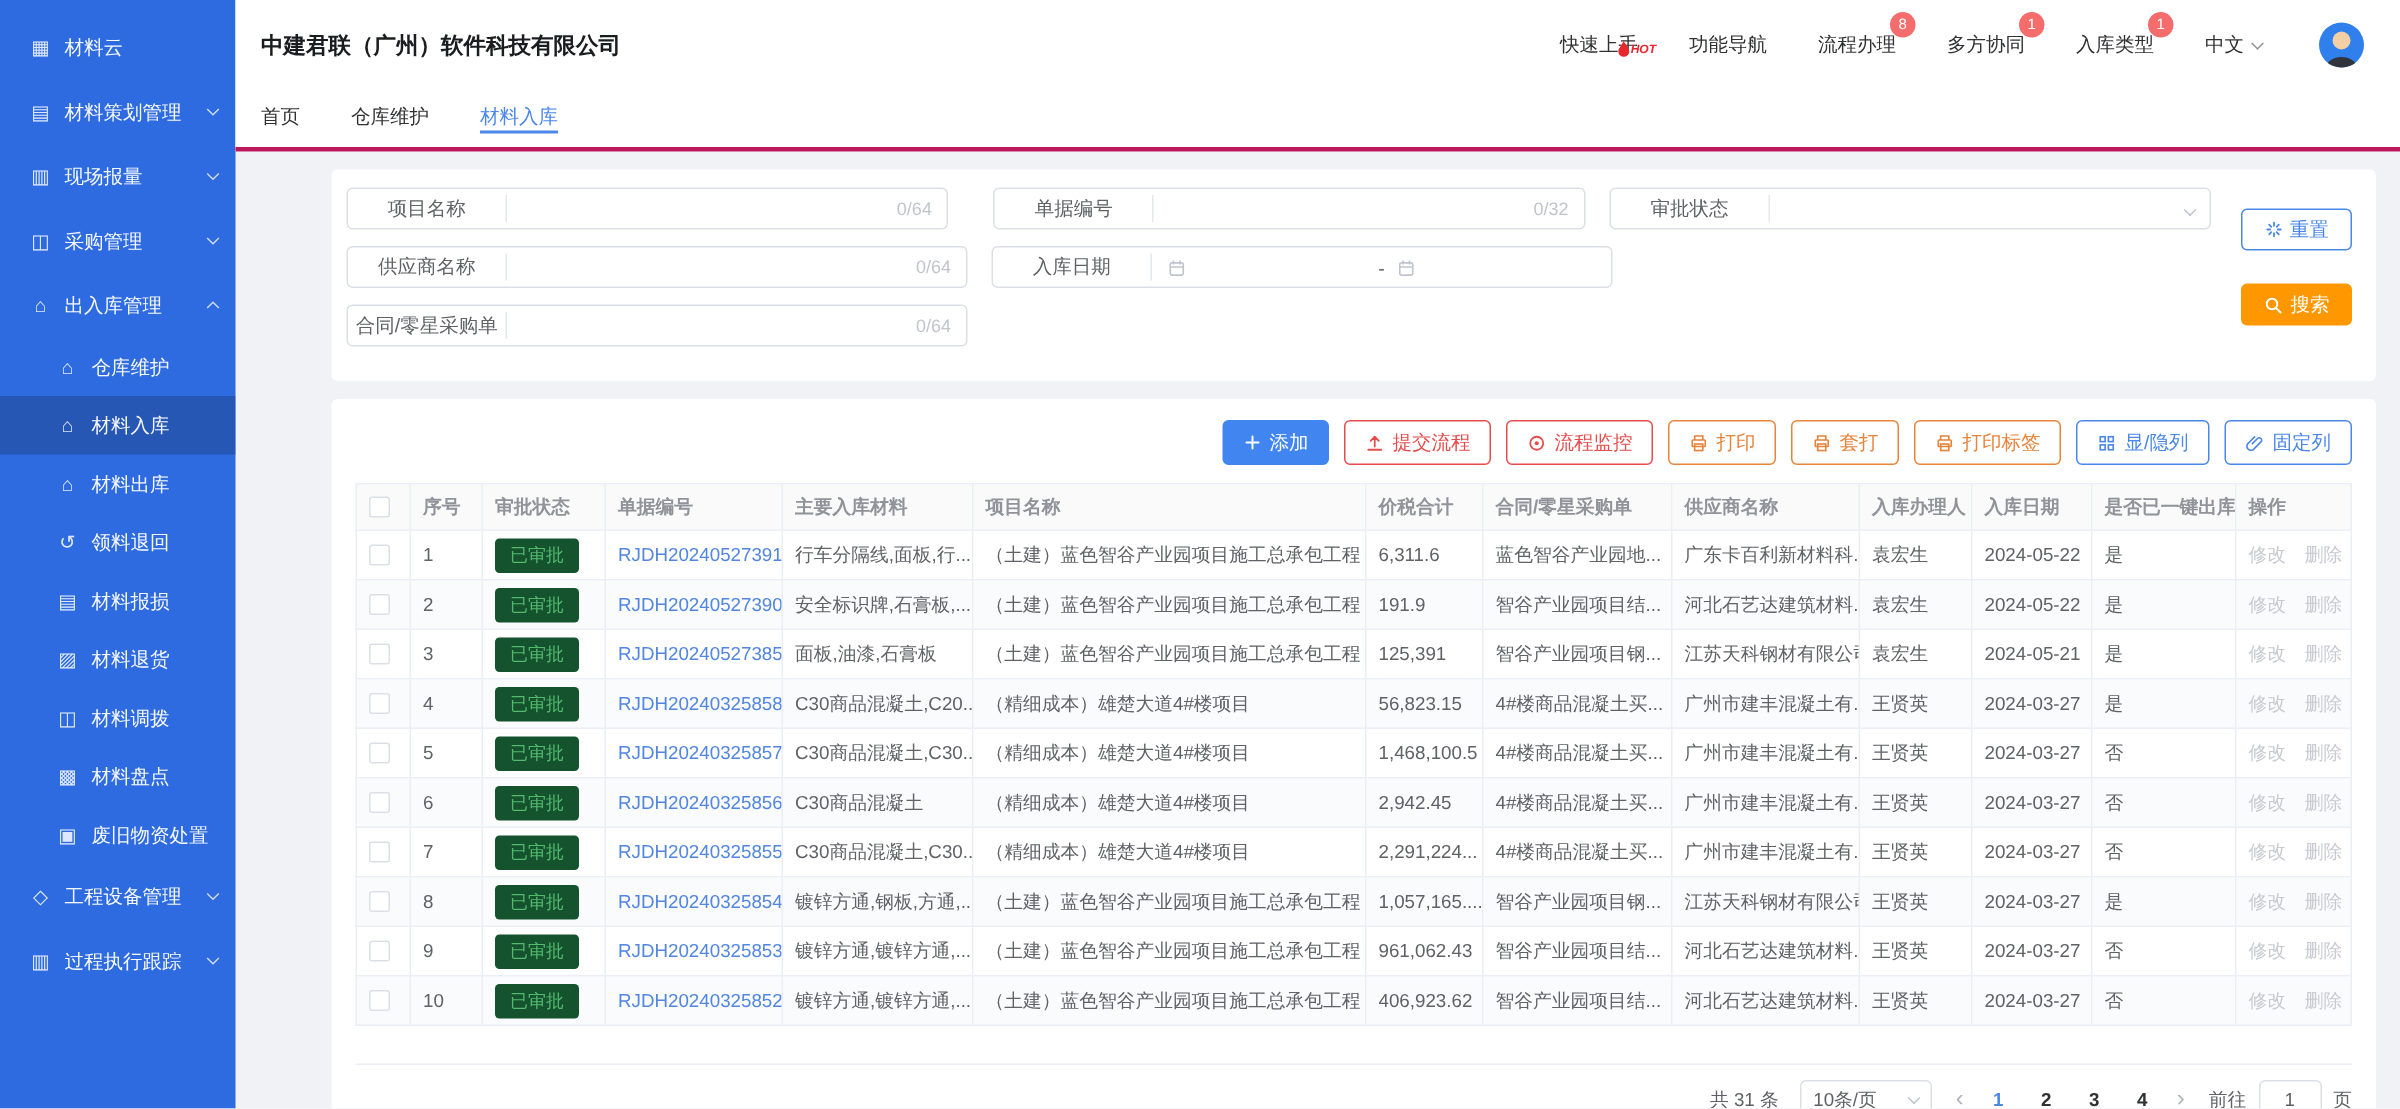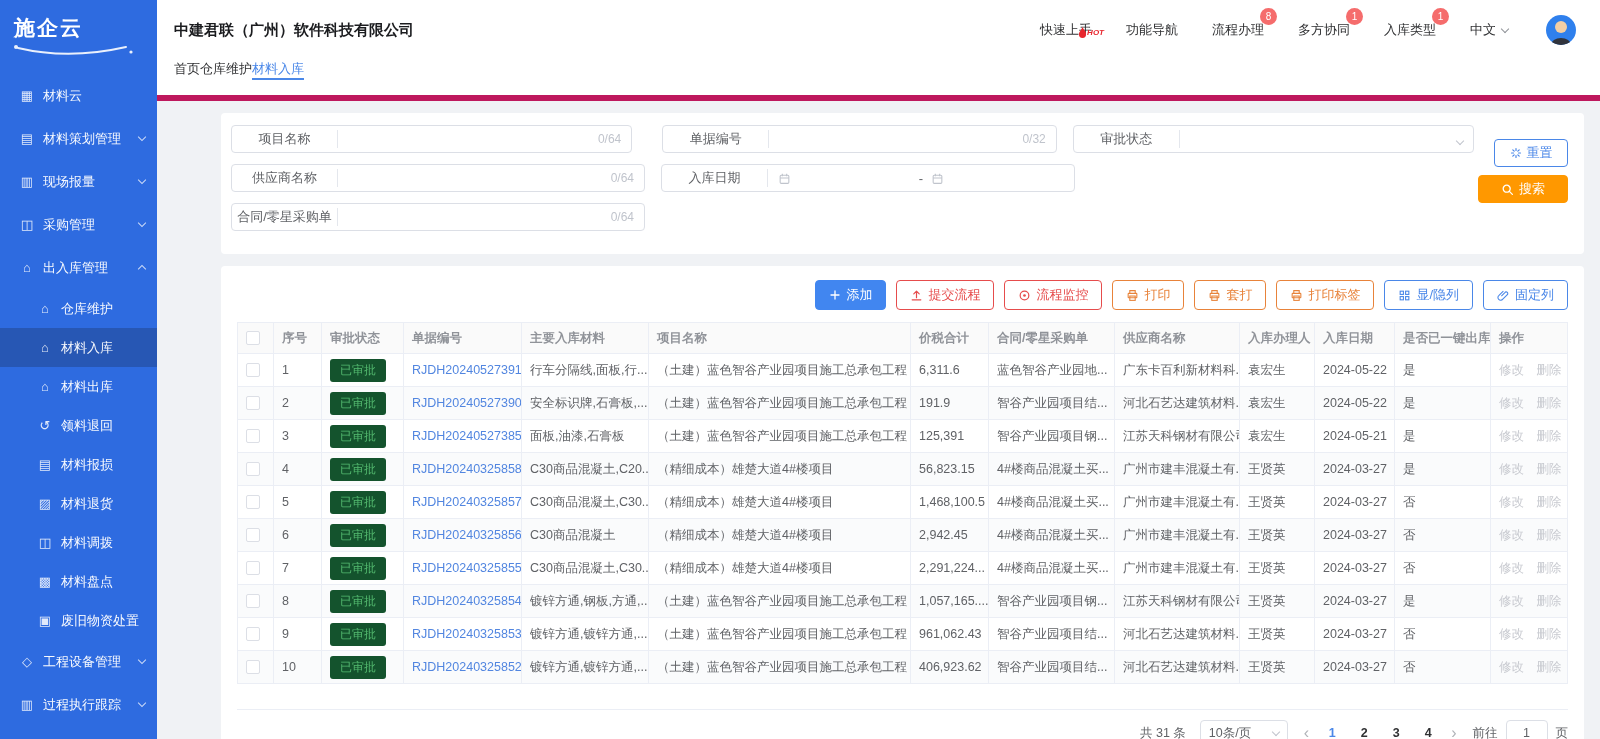--- a/index.html
+++ b/index.html
@@ -29,21 +29,21 @@
   .topnav { margin-left:auto; display:flex; align-items:center; gap:34px; }
   .topnav-item { position:relative; font-size:13px; color:#303133; cursor:pointer; white-space:nowrap; }
   .nav-badge { position:absolute; top:-13px; right:-13px; background:#f56c6c; color:#fff; border-radius:9px; min-width:17px; height:17px; line-height:17px; text-align:center; font-size:10px; padding:0 4px; }
   .hot-tag { position:absolute; top:-16px; right:-12px; color:#e8262d; font-size:8px; font-weight:bold; font-style:italic; display:flex; align-items:center;margin-top:22px; }
   .lang { display:flex; align-items:center; gap:6px; font-size:13px; cursor:pointer; }
   .lang .chev { border-color:#909399; }
   .avatar { width:30px; height:30px; border-radius:50%; background:#2f80ed; position:relative; overflow:hidden; cursor:pointer; flex:0 0 30px; margin-left:4px; }
   .avatar::before { content:""; position:absolute; top:6px; left:9px; width:12px; height:12px; border-radius:50%; background:#f3cfa5; }
   .avatar::after { content:""; position:absolute; bottom:-7px; left:5px; width:20px; height:14px; border-radius:50% 50% 0 0; background:#31343c; }
 
-  .tabbar { height:41px; background:#fff; border-bottom:6px solid #be185d; display:flex; align-items:flex-start; padding-left:17px; }
+  .tabbar { height:41px; background:#fff; border-bottom:3px solid #be185d; display:flex; align-items:center; padding-left:17px; gap:34px; }
   .tab { display:flex; align-items:center; font-size:13px; color:#303133; cursor:pointer; border-bottom:2px solid transparent; }
   .tab.active { color:#4a87e8; border-bottom-color:#4a87e8; }
 
   .content { flex:1; padding:12px 16px 0 16px; overflow:hidden;margin-left:48px; }
 
   
   .card { background:#fff; border-radius:4px; }
   .filter-card { position:relative; padding:12px 110px 12px 10px; }
   .f-row { display:flex; margin-bottom:11px; }
   .f-row:last-child { margin-bottom:0; }
@@ -55,21 +55,21 @@
   .f-input { flex:1; display:flex; align-items:center; padding:0 10px; min-width:0; }
   .f-input input { border:none; outline:none; flex:1; min-width:0; font-size:13px; font-family:inherit; }
   .f-counter { font-size:12px; color:#c0c4cc; margin-left:6px; }
   .f-chev { color:#c0c4cc; margin-left:auto; }
   .f-chev .chev { border-color:#c0c4cc; }
   .date-part { flex:1; display:flex; align-items:center; gap:6px; color:#c0c4cc; }
   .date-sep { color:#606266; padding:0 8px; font-size:13px; }
   .btn { display:inline-flex; align-items:center; justify-content:center; gap:5px; height:28px; border-radius:4px; font-size:13px; cursor:pointer; border:1px solid transparent; background:#fff; white-space:nowrap; }
   .btn svg { flex:0 0 auto; }
   .reset-btn { position:absolute; right:16px; top:26px; width:74px; color:#4a87e8; border-color:#4a87e8; }
-  .search-btn { position:absolute; right:16px; top:62px; width:90px; background:#ff9800; color:#fff; border-color:#ff9800; }
+  .search-btn { position:absolute; right:16px; top:76px; width:74px; background:#ff9800; color:#fff; border-color:#ff9800; }
 
   
   .table-card { margin-top:12px; padding:14px 16px 0 16px; }
   .toolbar { display:flex; justify-content:flex-end; gap:10px; }
   .btn.h30 { height:30px; padding:0 13px; }
   .btn-primary { background:#4186f0; color:#fff; border-color:#4186f0; }
   .btn-danger { color:#e64c4c; border-color:#e64c4c; }
   .btn-warn { color:#e8833a; border-color:#e8833a; }
   .btn-blue { color:#4a87e8; border-color:#4a87e8; }
 
@@ -96,28 +96,20 @@
   .pages .page-num:first-child { color:#4a87e8; }
   .goto-box { display:inline-flex; align-items:center; gap:8px; }
   .goto-input { width:42px; height:26px; border:1px solid #dcdfe6; border-radius:4px; text-align:center; font-size:12.5px; font-family:inherit; outline:none; color:#606266; }
 </style>
 </head>
 <body>
 
 <div class="app">
 
   <aside class="sidebar">
-    <div class="logo-wrap">
-      <span class="logo-text">施企云</span>
-      <svg class="logo-swoosh" width="120" height="14" viewBox="0 0 120 14">
-        <path d="M4 4 Q55 16 112 3" stroke="rgba(255,255,255,.9)" stroke-width="2" fill="none" stroke-linecap="round"></path>
-        <circle cx="2" cy="3" r="2" fill="rgba(255,255,255,.9)"></circle>
-        <circle cx="117" cy="8" r="1.6" fill="rgba(255,255,255,.9)"></circle>
-      </svg>
-    </div>
     <nav class="menu">
       <div class="menu-item">
         <span class="mi-icon">▦</span>
         <span class="mi-label">材料云</span>
       </div>
       <div class="menu-item">
         <span class="mi-icon">▤</span>
         <span class="mi-label">材料策划管理</span>
         <span class="chev down"></span>
       </div>

